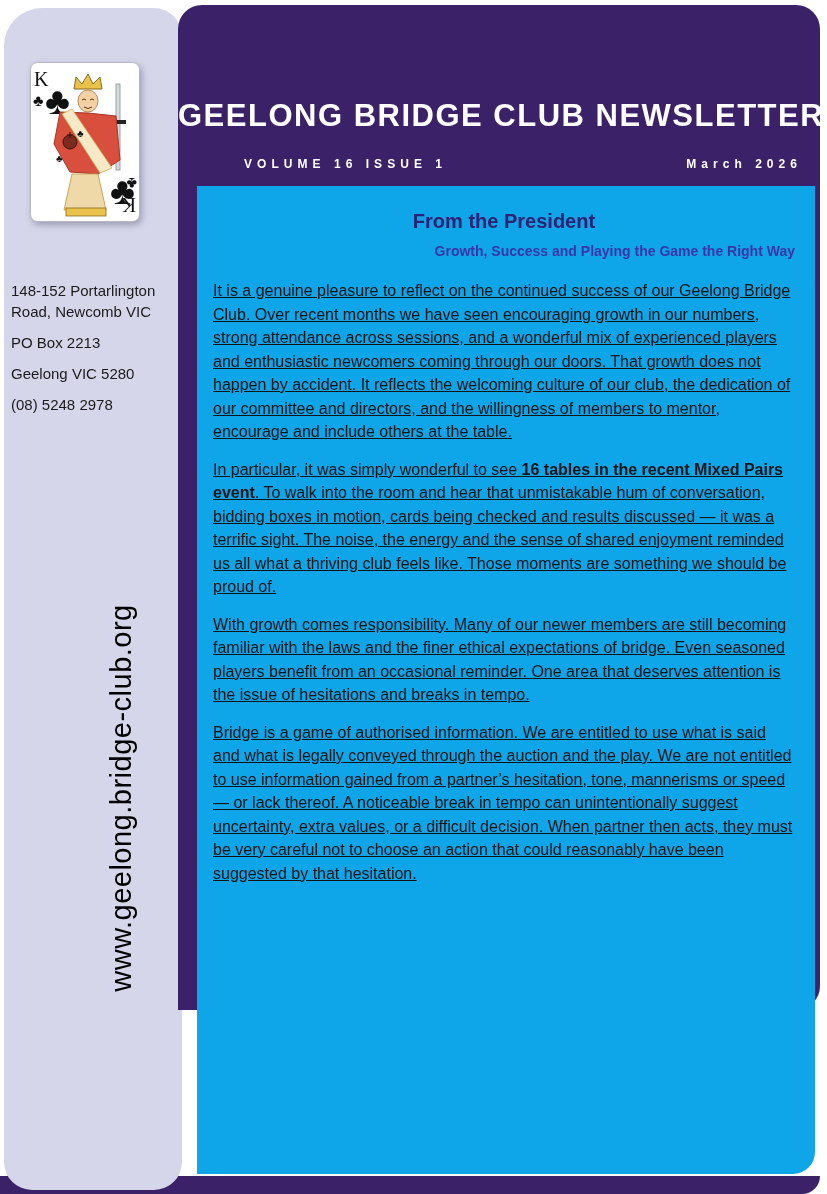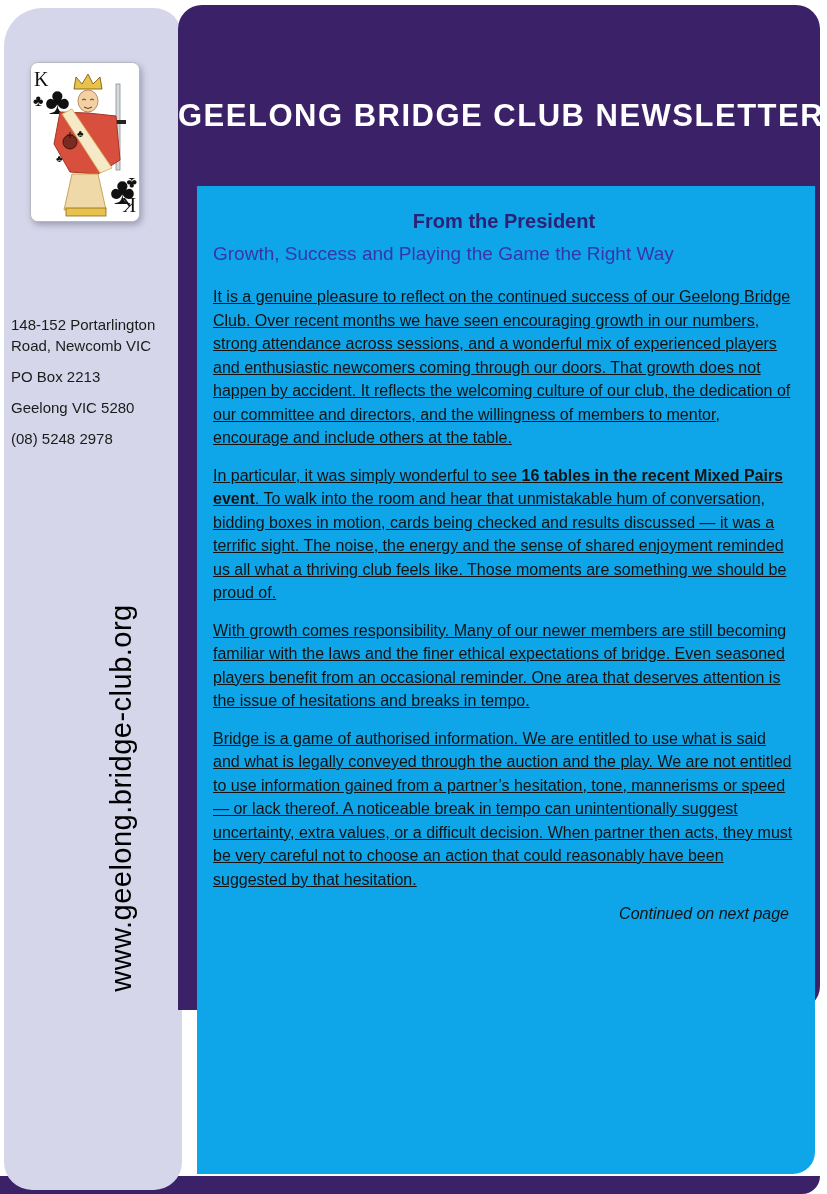--- a/index.html
+++ b/index.html
@@ -16,21 +16,21 @@
   .sidebar {
     position:absolute; left:4px; top:8px; width:178px; height:1182px;
     background:#d6d6ea; border-radius:38px 28px 28px 28px;
   }
   .card-wrap {
     position:absolute; left:26px; top:54px; width:110px; height:160px;
     filter:drop-shadow(2px 3px 3px rgba(70,70,100,.40));
   }
   .address {
     position:absolute; left:7px; top:272px; width:166px;
-    font-size:15px; line-height:21px; color:#1b1b1b;margin-top:34px;
+    font-size:15px; line-height:21px; color:#1b1b1b;
   }
   .address > div { margin-bottom:10px; }
   .website {
     position:absolute; left:117px; top:790px;
     transform:translate(-50%,-50%) rotate(-90deg);
     white-space:nowrap; font-size:29px; letter-spacing:0.5px; color:#000;
   }
   
   .main {
     position:absolute; left:178px; top:5px; width:642px; height:1005px;
@@ -51,22 +51,22 @@
   .content {
     position:absolute; left:19px; top:181px; width:618px; height:988px;
     background:#0ea5e9; border-radius:0 0 22px 0;
     padding:24px 20px 0 16px; box-sizing:border-box;
   }
   .article-title {
     margin:0 0 10px 0; text-align:center;
     color:#2c2174; font-size:20px; font-weight:bold;
   }
   .article-subtitle {
-    margin:0 0 20px 0; text-align:left;
-    color:#3736a6; font-size:19px; font-weight:normal;
+    margin:0 0 20px 0; text-align:right;
+    color:#3736a6; font-size:14px; font-weight:bold;
   }
   .content p {
     margin:0 0 14px 0; font-size:16px; line-height:23.5px; color:#131313;text-decoration:underline;
   }
   .content p .bold { font-weight:bold; }
   .continued {
     margin-top:8px; padding-right:6px; text-align:right;
     font-style:italic; font-size:16px; color:#131313;
   }
   
@@ -124,31 +124,34 @@
       <div>(08) 5248 2978</div>
     </div>
 
     <div class="website">www.geelong.bridge-club.org</div>
   </div>
 
   <div class="main">
 
     <div class="masthead-title">GEELONG BRIDGE CLUB NEWSLETTER</div>
 
+    <div class="meta-row">
+      <span>VOLUME 16 ISSUE 1</span>
+      <span>March 2026</span>
+    </div>
 
     <div class="content">
       <h1 class="article-title">From the President</h1>
       <h2 class="article-subtitle">Growth, Success and Playing the Game the Right Way</h2>
 
       <p>It is a genuine pleasure to reflect on the continued success of our Geelong Bridge Club. Over recent months we have seen encouraging growth in our numbers, strong attendance across sessions, and a wonderful mix of experienced players and enthusiastic newcomers coming through our doors. That growth does not happen by accident. It reflects the welcoming culture of our club, the dedication of our committee and directors, and the willingness of members to mentor, encourage and include others at the table.</p>
 
       <p><span>In particular, it was simply wonderful to see </span><span class="bold">16 tables in the recent Mixed Pairs event</span><span>. To walk into the room and hear that unmistakable hum of conversation, bidding boxes in motion, cards being checked and results discussed — it was a terrific sight. The noise, the energy and the sense of shared enjoyment reminded us all what a thriving club feels like. Those moments are something we should be proud of.</span></p>
 
 
       <p>With growth comes responsibility. Many of our newer members are still becoming familiar with the laws and the finer ethical expectations of bridge. Even seasoned players benefit from an occasional reminder. One area that deserves attention is the issue of hesitations and breaks in tempo.</p>
 
       <p>Bridge is a game of authorised information. We are entitled to use what is said and what is legally conveyed through the auction and the play. We are not entitled to use information gained from a partner’s hesitation, tone, mannerisms or speed — or lack thereof. A noticeable break in tempo can unintentionally suggest uncertainty, extra values, or a difficult decision. When partner then acts, they must be very careful not to choose an action that could reasonably have been suggested by that hesitation.</p>
 
-      <div class="continued">Continued on next page</div>
     </div>
   </div>
 
 </div>
 
 </body></html>

